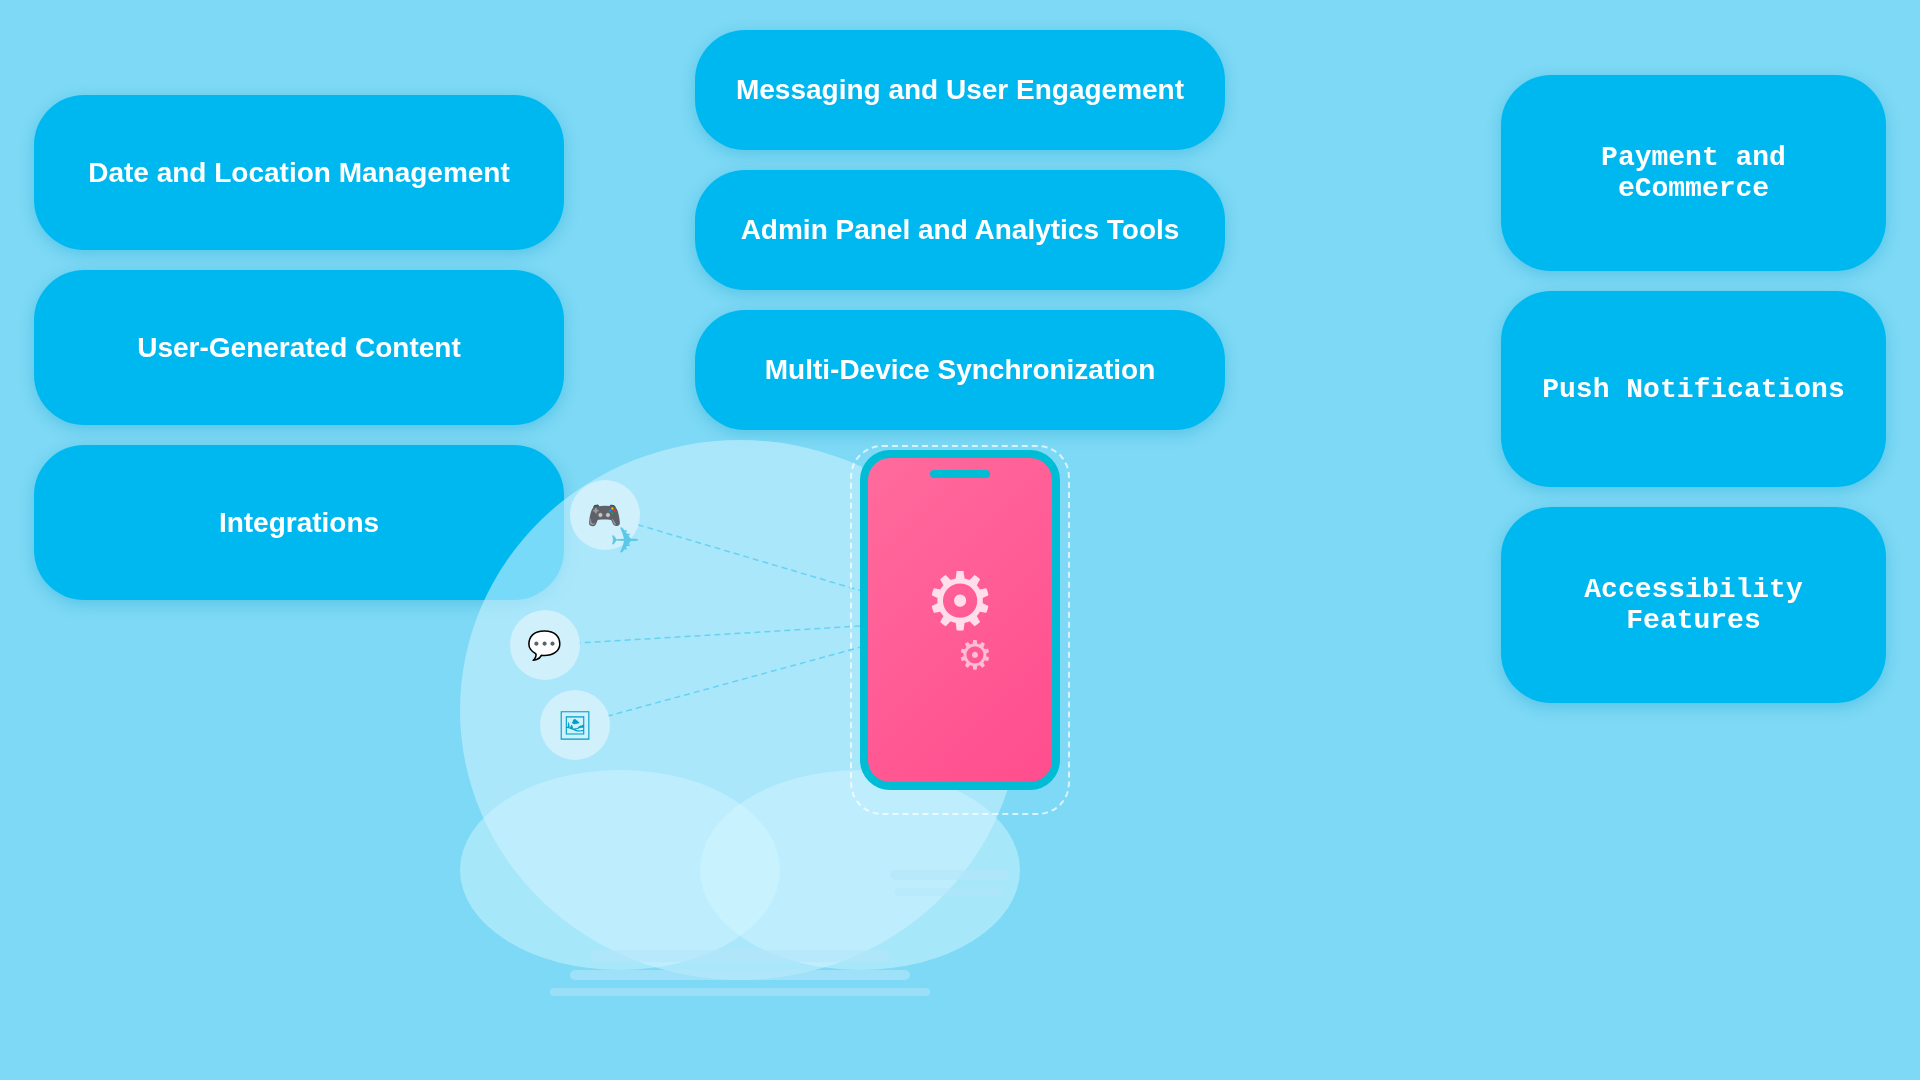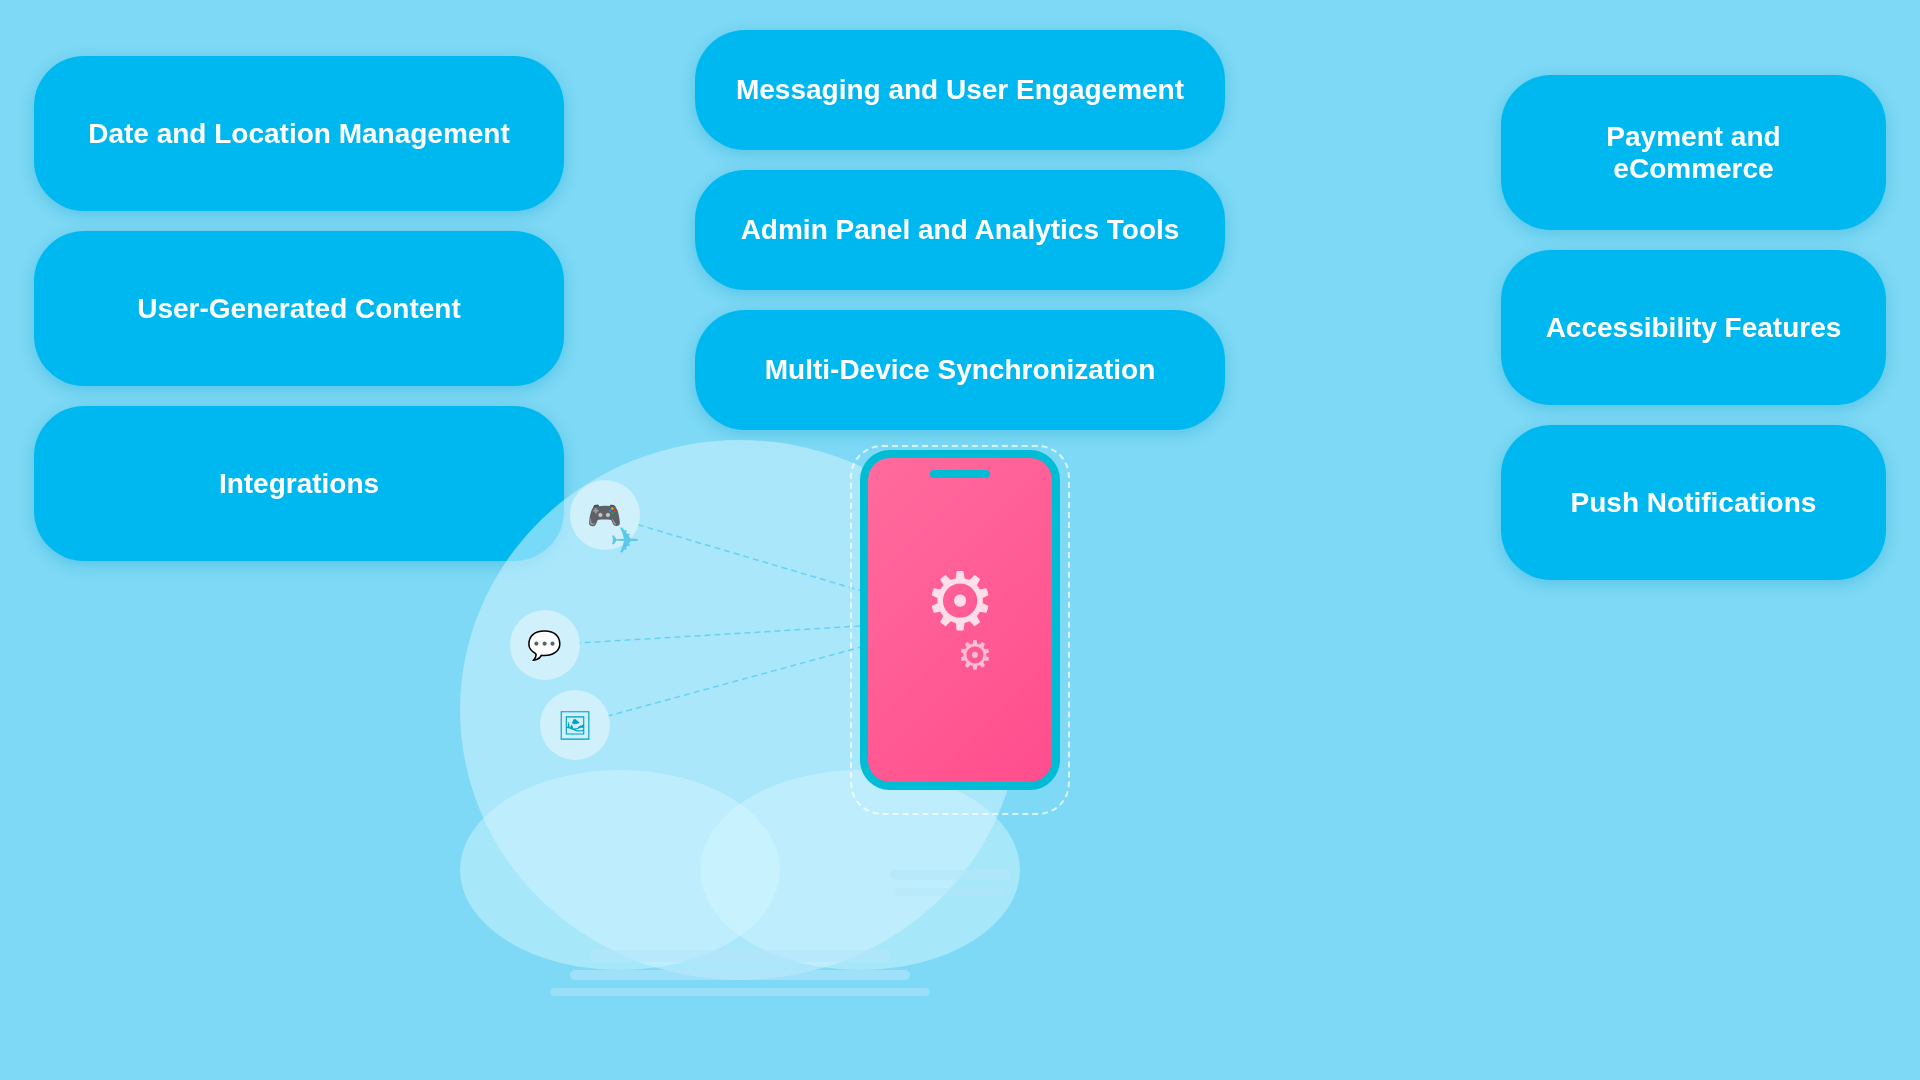--- a/index.html
+++ b/index.html
@@ -30,21 +30,21 @@
 
     
     .left-col {
       position: absolute;
       left: 34px;
       top: 0;
       width: 530px;
       display: flex;
       flex-direction: column;
       gap: 20px;
-      padding-top: 56px;
+      padding-top: 95px;
     }
 
     .left-col .pill {
       height: 155px;
     }
 
     
     .center-col {
       position: absolute;
       left: 50%;
@@ -66,21 +66,22 @@
       right: 34px;
       top: 0;
       width: 385px;
       display: flex;
       flex-direction: column;
       gap: 20px;
       padding-top: 75px;
     }
 
     .right-col .pill {
-      height: 155px;
+      height: 196px;
+      font-family: Liberation Mono, monospace;
     }
 
     
     .phone {
       position: absolute;
       left: 50%;
       transform: translateX(-50%);
       top: 450px;
       width: 200px;
       height: 340px;
@@ -191,24 +192,24 @@
   <div class="pill">
     <span>Multi-Device Synchronization</span>
   </div>
 </div>
 
 <div class="right-col">
   <div class="pill">
     <span>Payment and eCommerce</span>
   </div>
   <div class="pill">
+    <span>Push Notifications</span>
+  </div>
+  <div class="pill">
     <span>Accessibility Features</span>
-  </div>
-  <div class="pill">
-    <span>Push Notifications</span>
   </div>
 </div>
 
 <svg class="blob-svg" viewBox="0 0 620 650" fill="none" xmlns="http://www.w3.org/2000/svg">
 
   <ellipse cx="310" cy="340" rx="280" ry="270" fill="rgba(200,240,255,0.6)"></ellipse>
 
   <ellipse cx="190" cy="500" rx="160" ry="100" fill="rgba(210,245,255,0.5)"></ellipse>
   <ellipse cx="430" cy="500" rx="160" ry="100" fill="rgba(210,245,255,0.5)"></ellipse>
 

